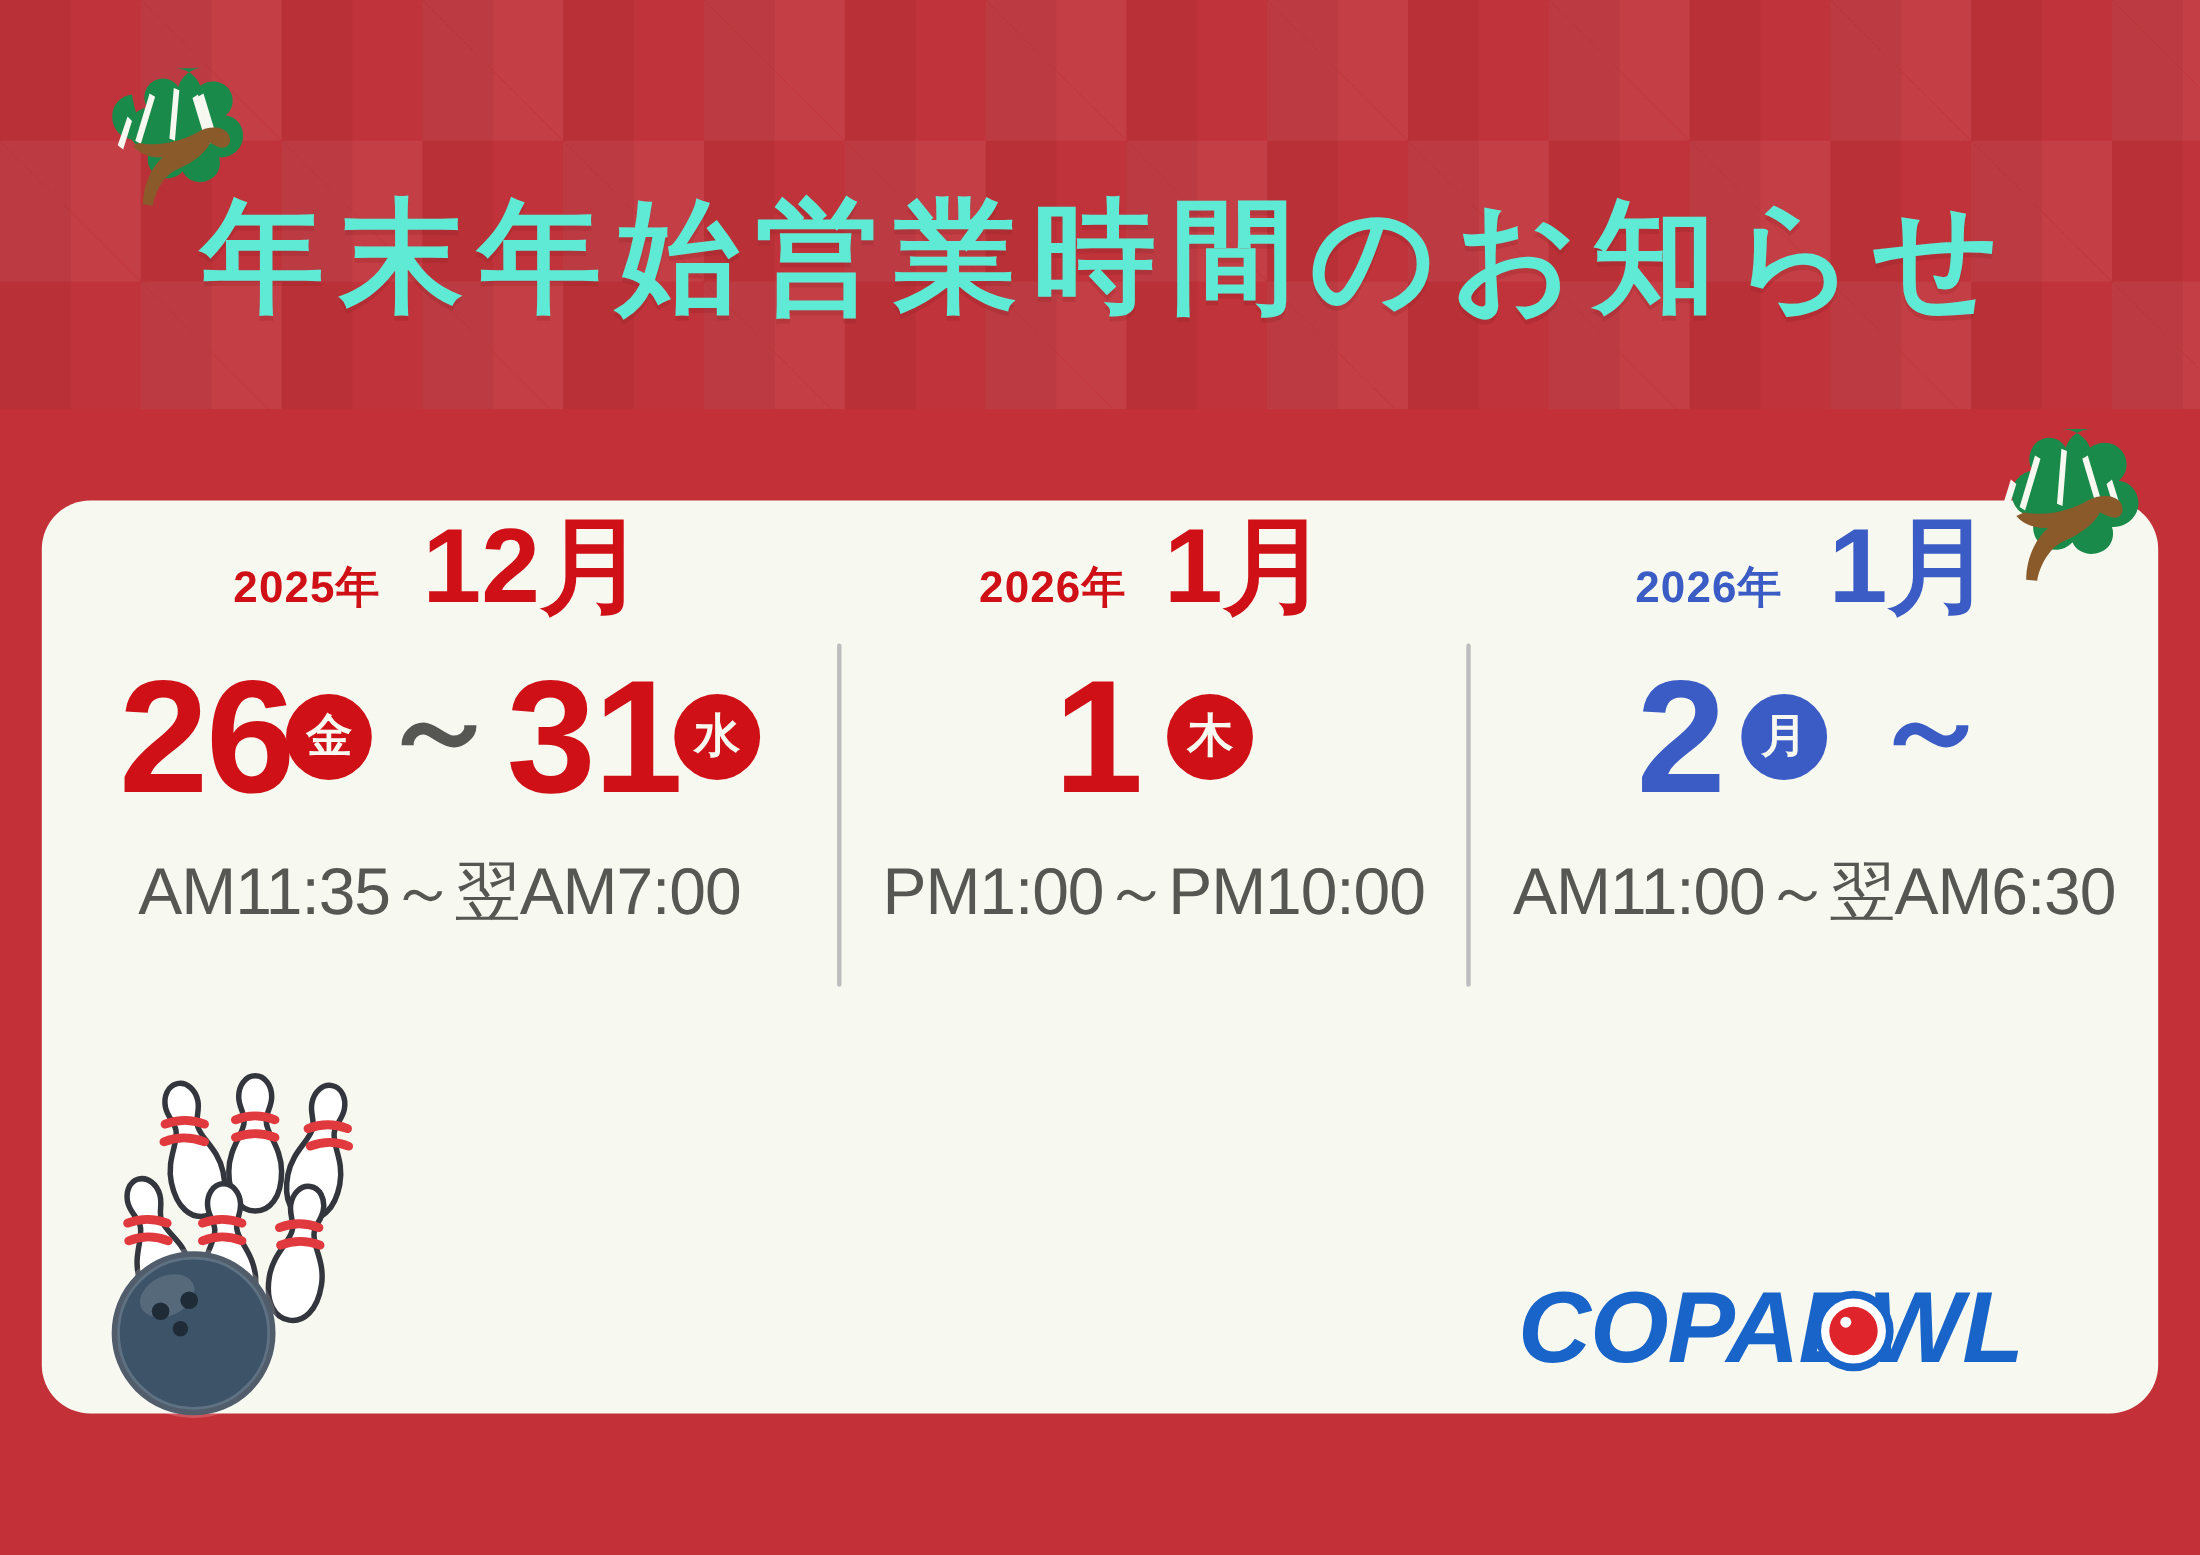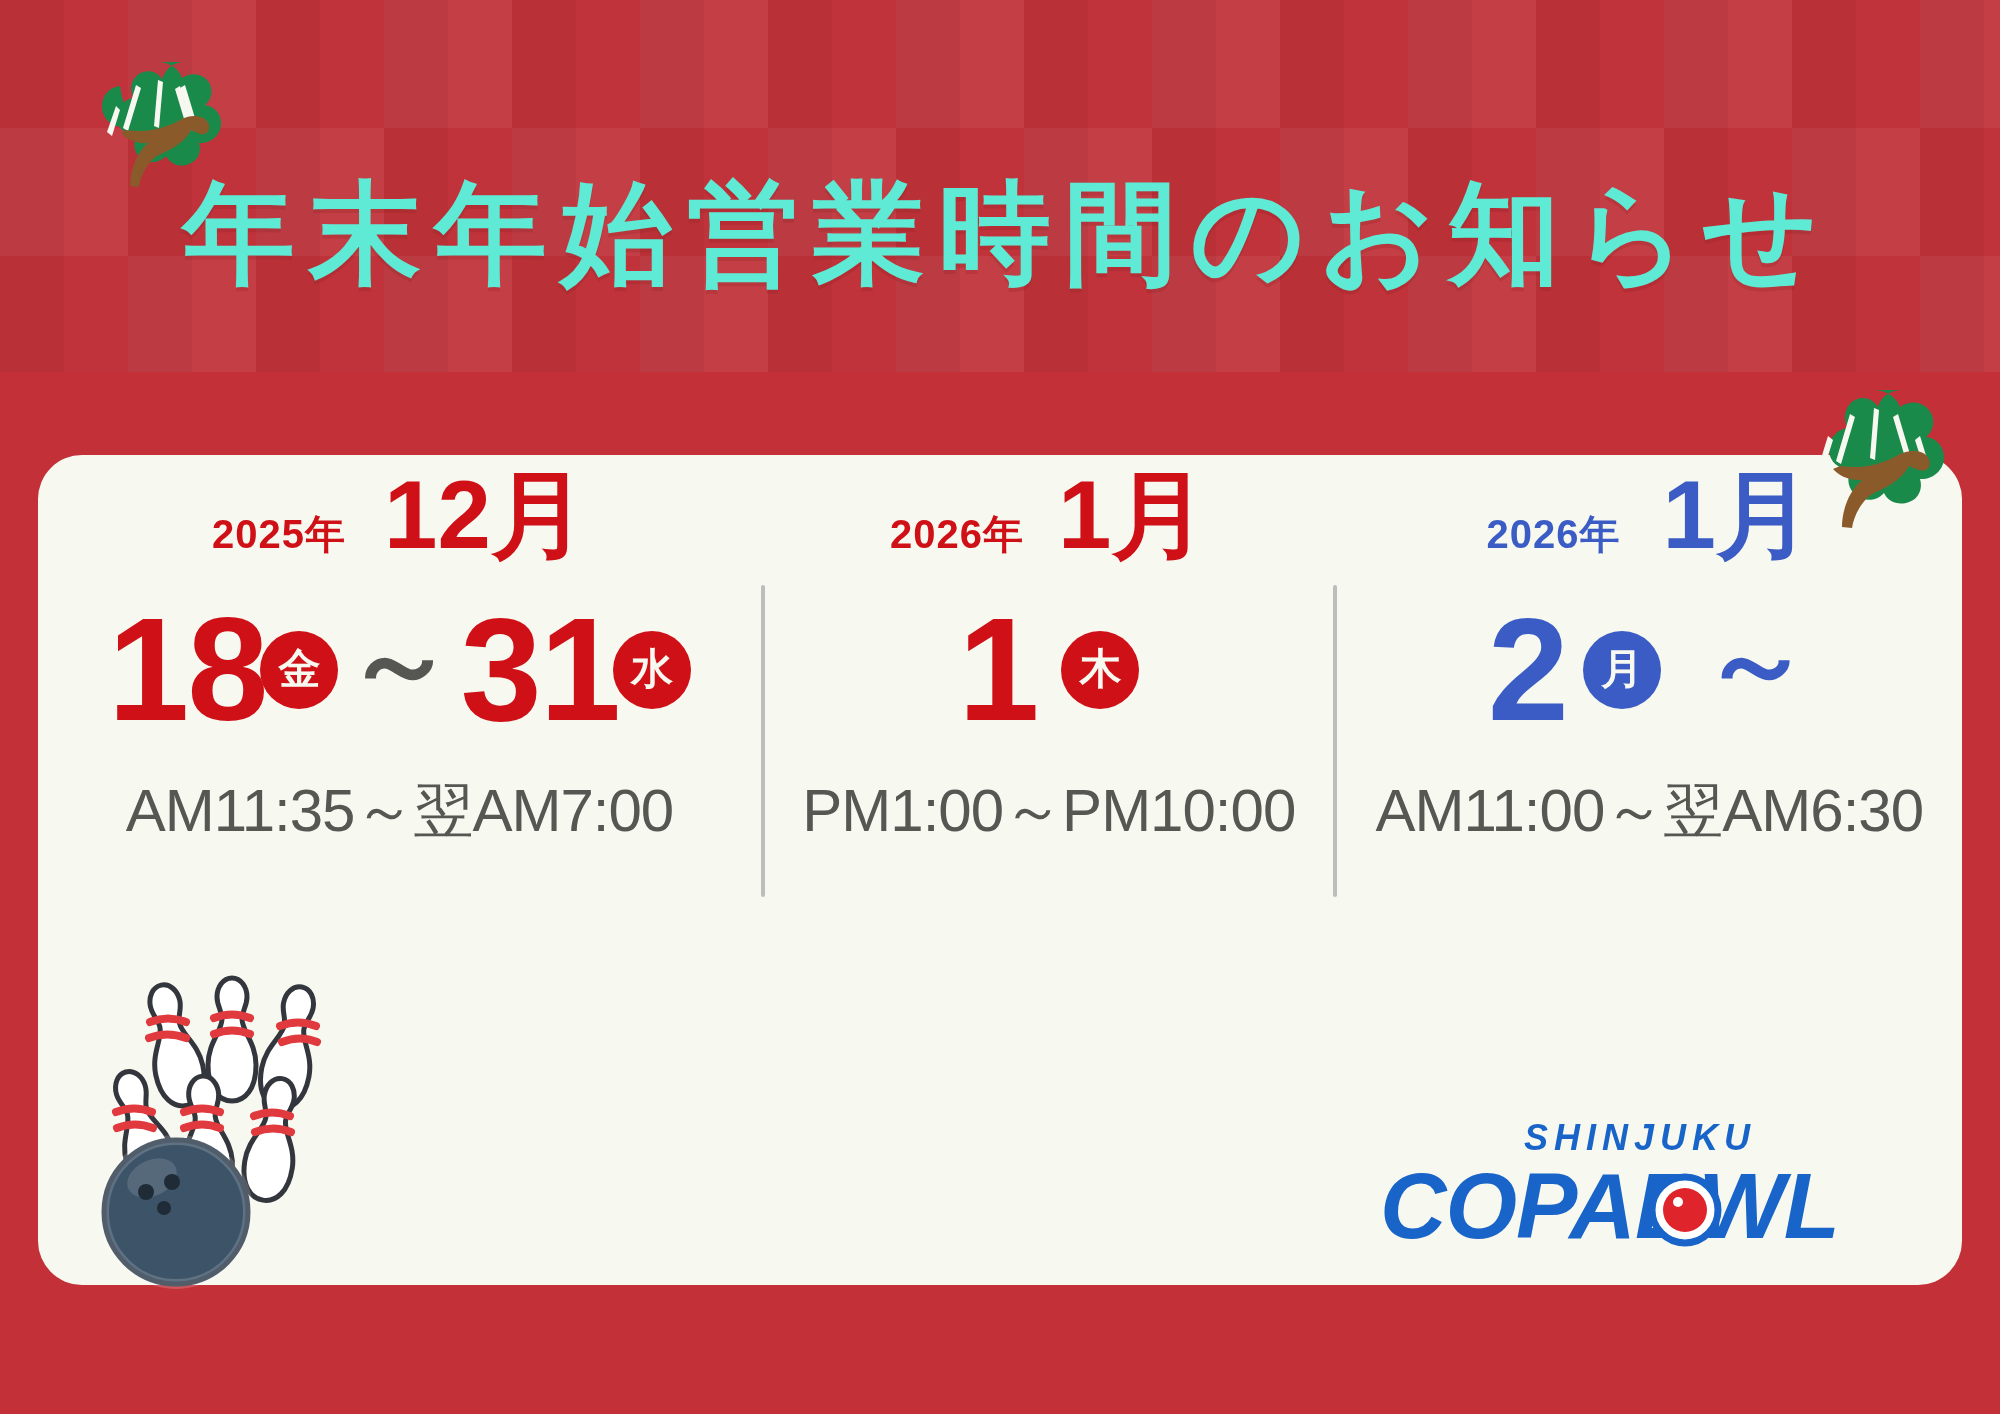--- a/index.html
+++ b/index.html
@@ -250,21 +250,21 @@
 
 <div id="card">
   <div id="cols">
 
     <div class="col col-1 theme-red">
       <div class="row-ym">
         <span class="year">2025年</span>
         <span class="month">12月</span>
       </div>
       <div class="row-days">
-        <span class="day">18</span>
+        <span class="day">26</span>
         <span class="dow">金</span>
         <span class="tilde">～</span>
         <span class="day">31</span>
         <span class="dow">水</span>
       </div>
       <div class="hours">AM11:35～翌AM7:00</div>
     </div>
 
     <div class="divider"></div>
 
@@ -331,21 +331,20 @@
     <circle cx="152" cy="252" r="72" fill="#3c5368" stroke="#2b3a4a" stroke-width="5"></circle>
     <circle cx="152" cy="252" r="72" fill="none" stroke="rgba(255,255,255,0.18)" stroke-width="10"></circle>
     <ellipse cx="128" cy="218" rx="26" ry="18" fill="rgba(255,255,255,0.13)" transform="rotate(-25 128 218)"></ellipse>
     <circle cx="122" cy="232" r="8" fill="#1f2c38"></circle>
     <circle cx="148" cy="222" r="8" fill="#1f2c38"></circle>
     <circle cx="140" cy="248" r="7" fill="#1f2c38"></circle>
   </svg>
 </div>
 
 <div id="logo">
-  <div id="logo-sub">SHINJUKU</div>
   <div id="logo-main-wrap">
     <svg viewBox="0 0 520 100" width="520" height="100" aria-hidden="true">
       <text x="0" y="78" font-family="Liberation Sans, sans-serif" font-size="92" font-weight="700" font-style="italic" fill="#1864c8" letter-spacing="-1">COPAB</text>
       <text x="318" y="78" font-family="Liberation Sans, sans-serif" font-size="92" font-weight="700" font-style="italic" fill="#1864c8" letter-spacing="-1">WL</text>
       <g>
         <circle cx="305" cy="50" r="33" fill="#ffffff" stroke="#1864c8" stroke-width="7"></circle>
         <circle cx="305" cy="50" r="22" fill="#e0242b"></circle>
         <circle cx="298" cy="42" r="5" fill="#ffffff"></circle>
       </g>
     </svg>

